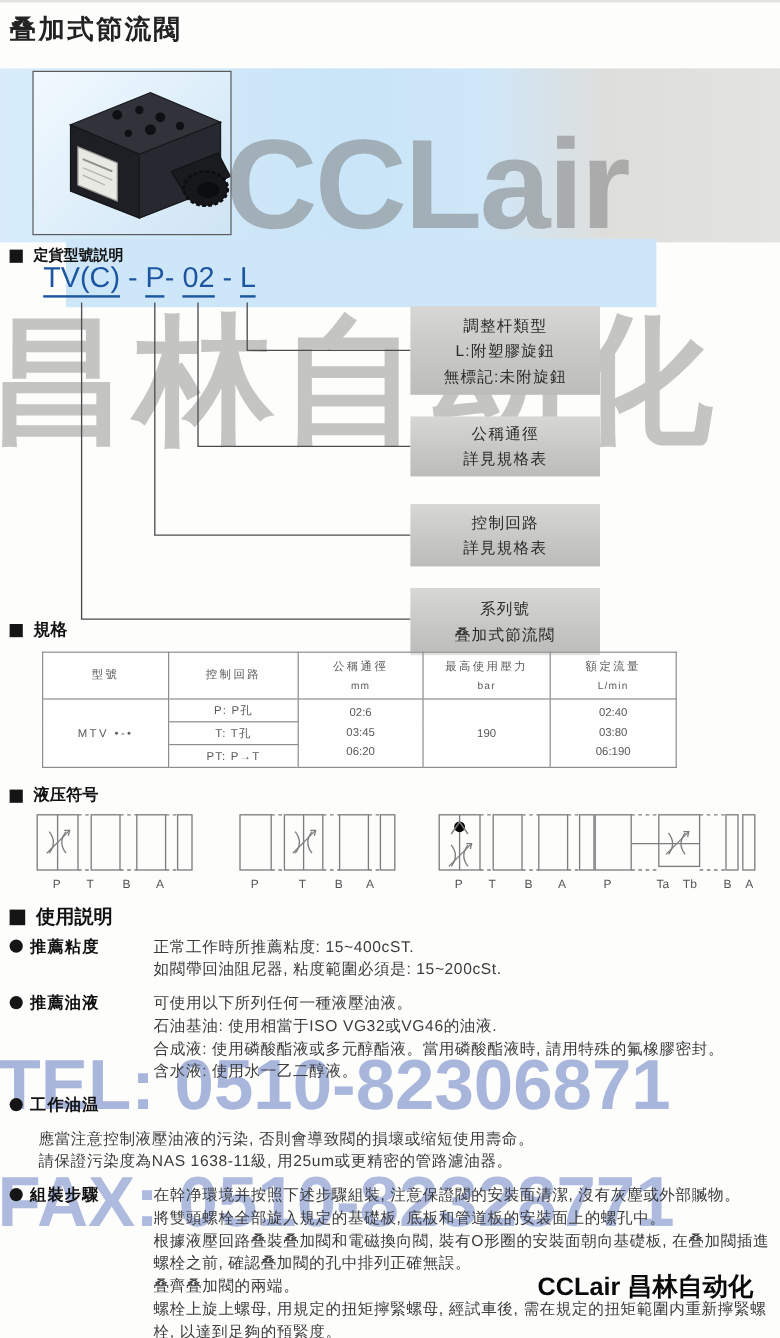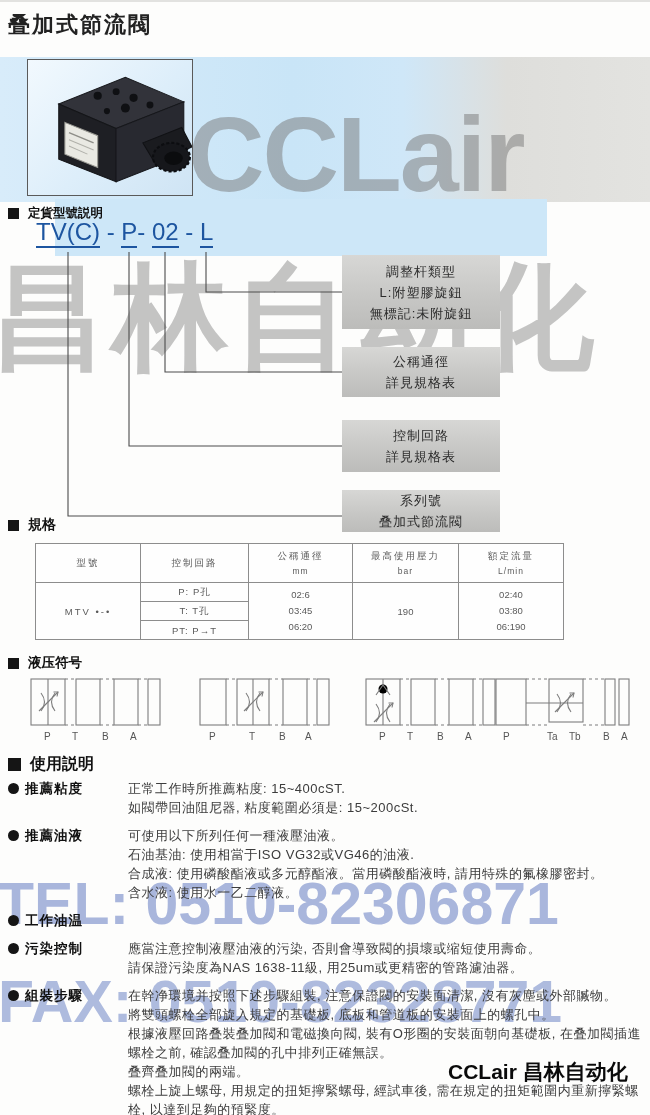--- a/index.html
+++ b/index.html
@@ -136,21 +136,21 @@
   <div>無標記:未附旋鈕</div>
 </div>
 <div class="abs callout" style="top:345px;height:50px;">
   <div>公稱通徑</div>
   <div>詳見規格表</div>
 </div>
 <div class="abs callout" style="top:418px;height:52px;">
   <div>控制回路</div>
   <div>詳見規格表</div>
 </div>
-<div class="abs callout" style="top:488px;height:42px;">
+<div class="abs callout" style="top:488px;height:56px;">
   <div>系列號</div>
   <div>叠加式節流閥</div>
 </div>
 
 <div class="abs sec-h" id="specs-h">
   <span class="sq"></span>
   <span>規格</span>
 </div>
 
 <table class="abs" id="spec-table">
@@ -336,24 +336,20 @@
   </div>
 
   <div class="u-item">
     <div class="u-label">
         <span class="bullet"></span>
         <span>工作油温</span>
       </div>
   </div>
 
   <div class="u-item">
-    <div class="u-label">
-        <span class="bullet"></span>
-        <span>污染控制</span>
-      </div>
     <div class="u-body">
       <div class="u-line">應當注意控制液壓油液的污染, 否則會導致閥的損壞或缩短使用壽命。</div>
       <div class="u-line">請保證污染度為NAS 1638-11級, 用25um或更精密的管路濾油器。</div>
     </div>
   </div>
 
   <div class="u-item">
     <div class="u-label">
         <span class="bullet"></span>
         <span>組裝步驟</span>

